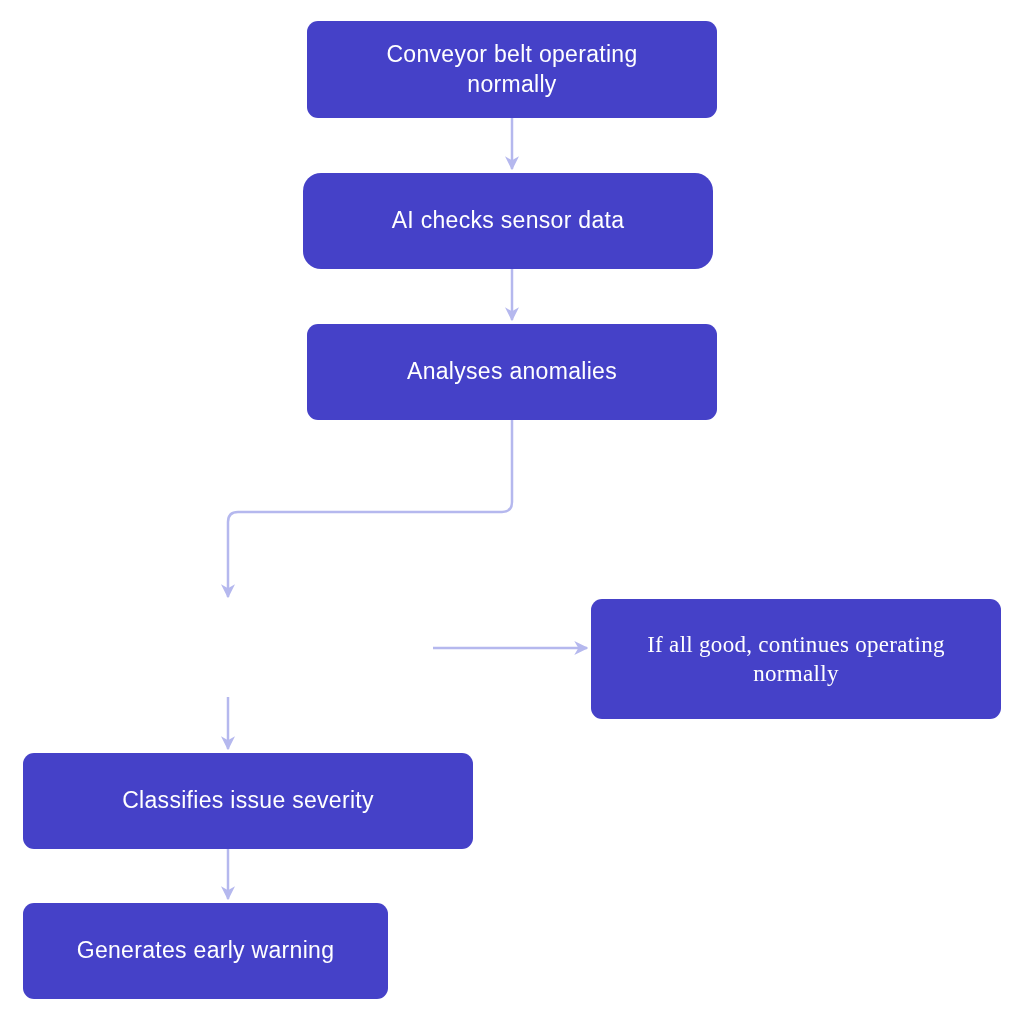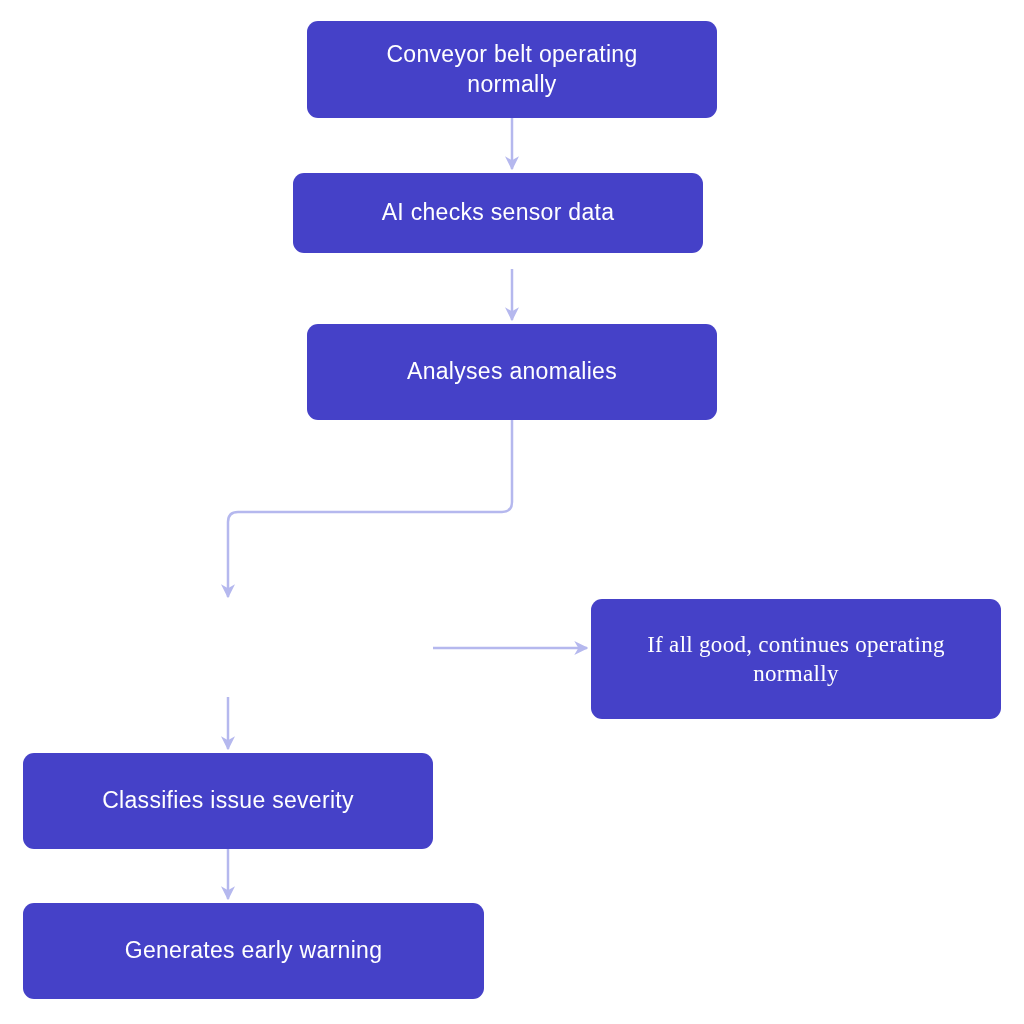--- a/index.html
+++ b/index.html
@@ -40,26 +40,26 @@
     justify-content: center;
     text-align: center;
     font-size: 23px;
     line-height: 1.28;
     letter-spacing: 0.3px;
     padding: 8px 38px;
     box-sizing: border-box;
   }
   
   #node-conveyor-normal    { left: 307px; top: 21px;  width: 410px; height: 97px; }
-  #node-ai-checks          { left: 293px; top: 173px; width: 410px; height: 80px; }
+  #node-ai-checks          { left: 303px; top: 173px; width: 410px; height: 96px; border-radius: 18px; }
   #node-detects-anomalies  { left: 307px; top: 324px; width: 410px; height: 96px; }
   #node-analyses-error     { left: 23px;  top: 601px; width: 410px; height: 96px; }
   #node-continues-normally { left: 591px; top: 599px; width: 410px; height: 120px; font-family: Liberation Serif, serif; }
-  #node-classifies-severity{ left: 23px;  top: 753px; width: 410px; height: 96px; }
-  #node-generates-warning  { left: 23px;  top: 903px; width: 461px; height: 96px; }
+  #node-classifies-severity{ left: 23px;  top: 753px; width: 450px; height: 96px; }
+  #node-generates-warning  { left: 23px;  top: 903px; width: 365px; height: 96px; }
 </style>
 </head>
 <body>
 
 <div class="canvas">
 
   <svg class="edges" viewBox="0 0 1024 1024" xmlns="http://www.w3.org/2000/svg">
     <defs>
       <marker id="arrowhead" markerUnits="userSpaceOnUse" markerWidth="14" markerHeight="14" viewBox="0 0 11 11" refX="10" refY="5.5" orient="auto">
         <path d="M0,0 L11,5.5 L0,11 L3.2,5.5 Z" fill="#b5b8ee"></path>

